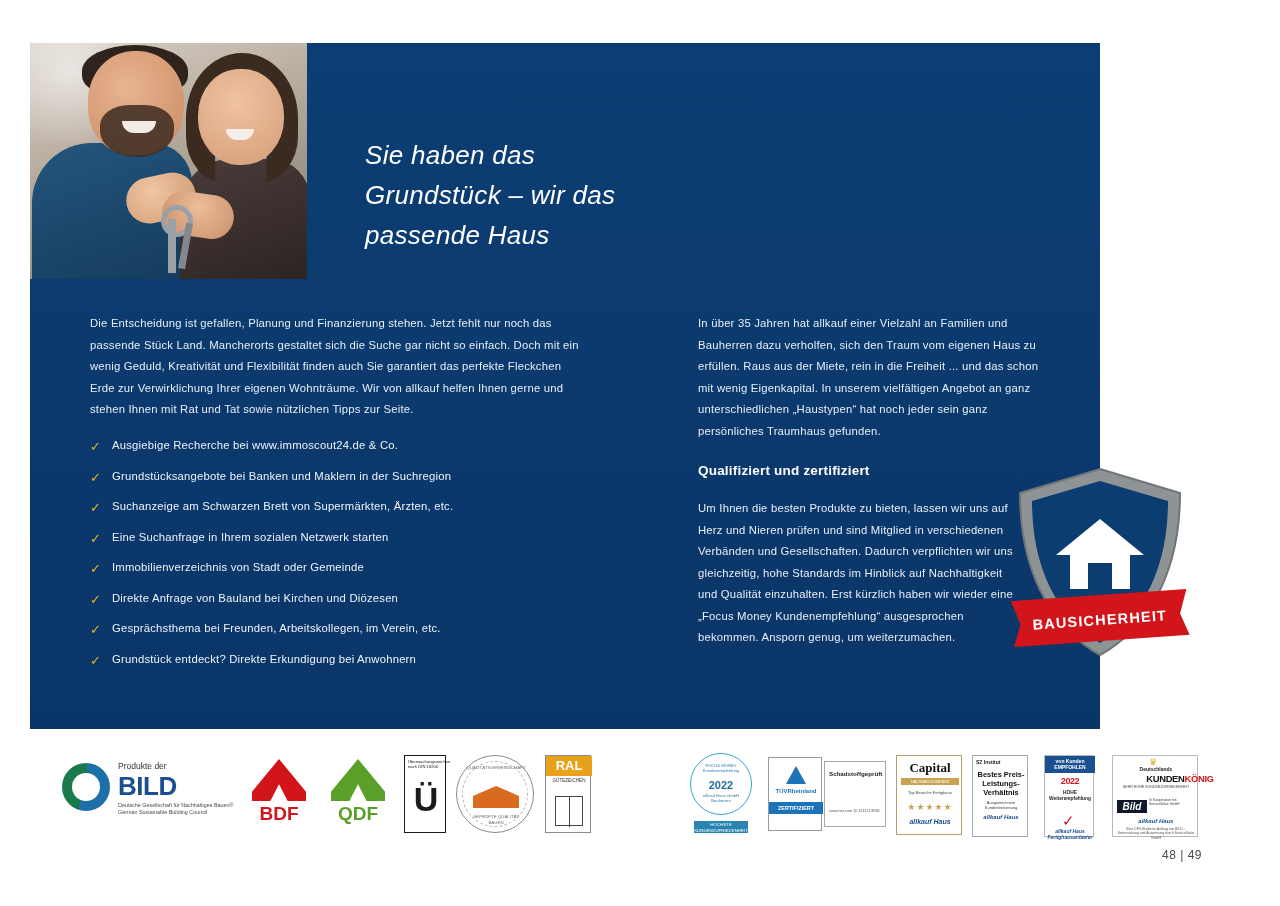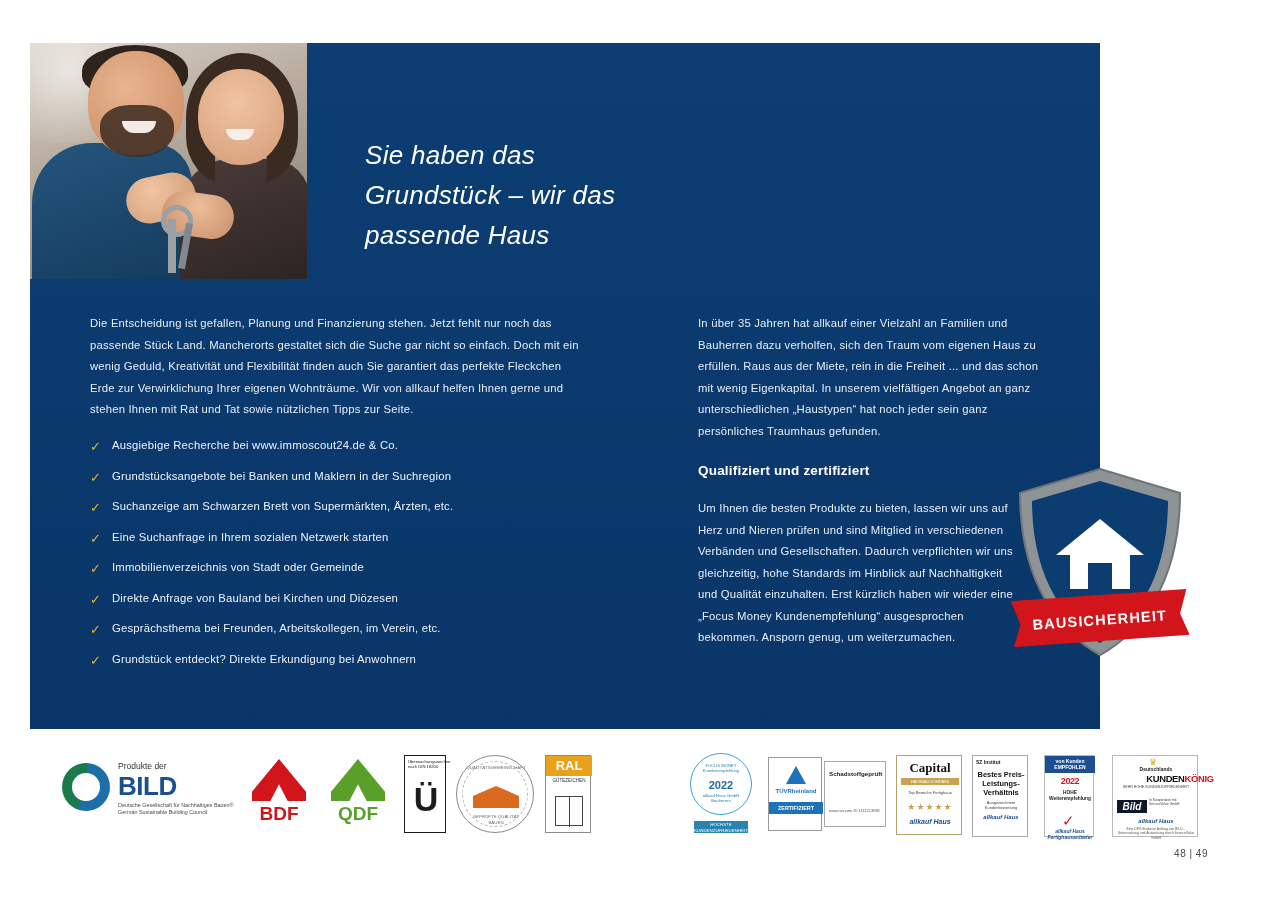--- a/index.html
+++ b/index.html
@@ -312,23 +312,23 @@
   .bild .k em { color: #d1151b; font-style: normal; }
   .bild .t2 { position: absolute; left: 3px; top: 29px; width: 80px; text-align: center; font-size: 3.6px; color: #444; line-height: 4.8px; }
   .bild .logo-bild { position: absolute; left: 4px; top: 44px; width: 30px; background: #0f172a; color: #fff; font-size: 10px; font-weight: 700; font-style: italic; text-align: center; padding: 1px 0; }
   .bild .t3 { position: absolute; left: 36px; top: 42px; width: 48px; font-size: 3.4px; color: #444; line-height: 4.4px; }
   .bild .brand { position: absolute; left: 3px; top: 62px; width: 80px; text-align: center; font-size: 6px; font-weight: 700; font-style: italic; color: #1c4f8f; }
   .bild .t4 { position: absolute; left: 3px; top: 71px; width: 80px; text-align: center; font-size: 3.4px; color: #555; line-height: 4.4px; }
 
   
   .page-no {
     position: absolute;
-    right: 72px;
+    right: 78px;
     top: 848px;
-    font-size: 10px;
+    font-size: 12px;
     color: #4b4b4b;
     letter-spacing: .5px;
   }
 </style>
 </head>
 <body>
 
 <div class="page">
 
   <div class="blue-panel">

